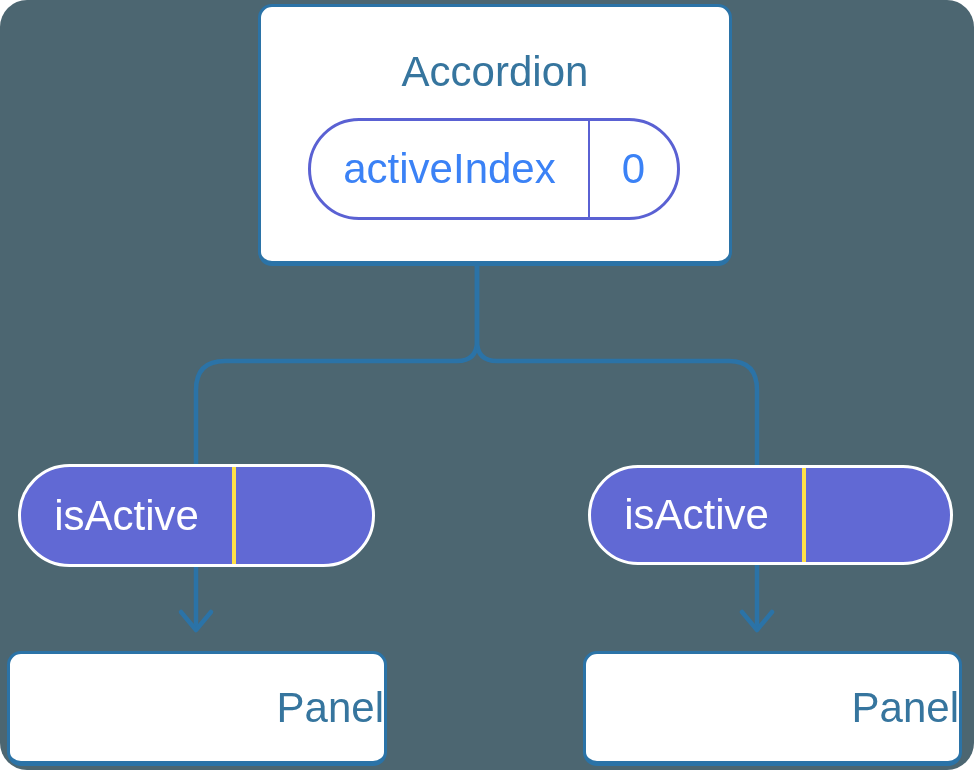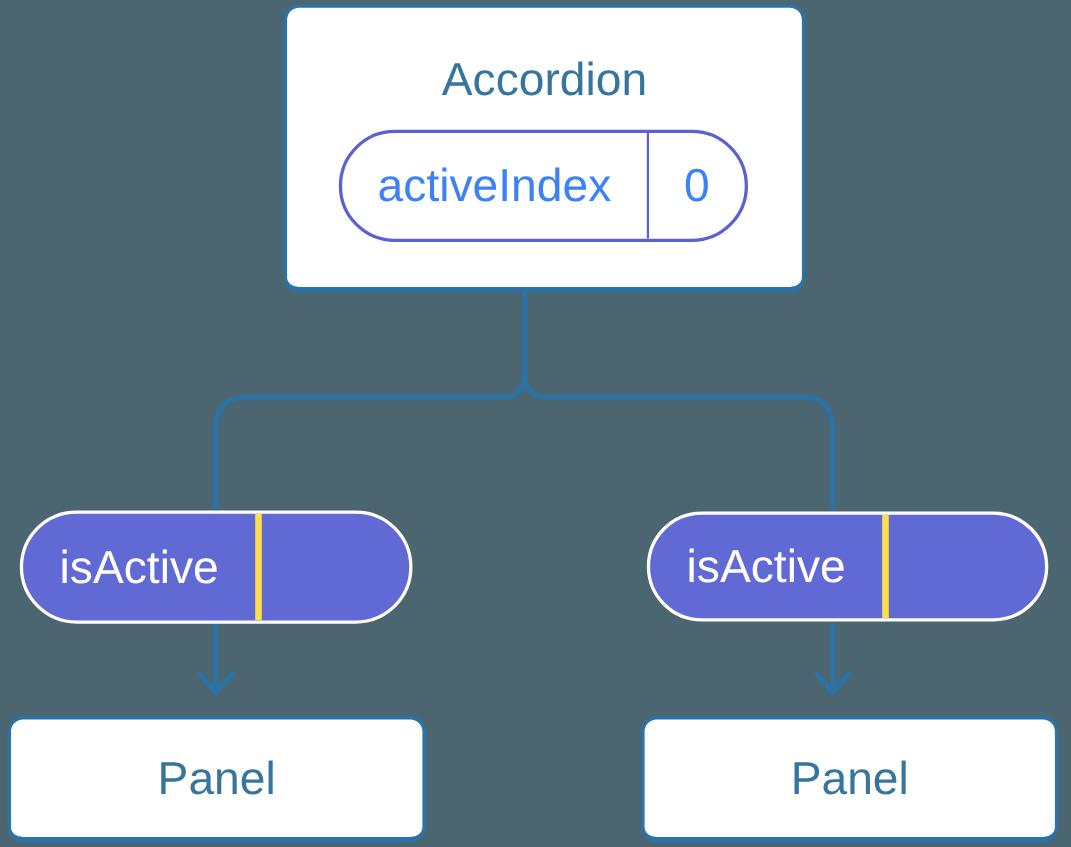--- a/index.html
+++ b/index.html
@@ -3,20 +3,21 @@
 <meta charset="utf-8">
 <style>
   html, body { margin: 0; padding: 0; }
   .canvas {
     position: relative;
     width: 974px;
     height: 770px;
     background: #4C6671;
     overflow: hidden;
     font-family: "Liberation Sans", sans-serif;
+    border-radius: 27px;
   }
   .connectors {
     position: absolute;
     left: 0; top: 0;
     width: 974px; height: 770px;
     z-index: 1;
   }
   .connectors path, .connectors polyline {
     fill: none;
     stroke: #2B73A7;
@@ -38,21 +39,21 @@
     position: absolute;
     z-index: 3;
     left: 258px; top: 50px; width: 474px;
     text-align: center;
     font-size: 42px;
     font-weight: 500;
     line-height: 44px;
     color: #36759E;
   }
   .panel { left: 7px; top: 651px; width: 380px; height: 115px;
-    display: flex; align-items: center; justify-content: center; }
+    display: flex; align-items: center; justify-content: flex-end; }
   .panel-right { left: 583px; width: 379px; }
   .panel-label {
     font-size: 42px;
     font-weight: 500;
     color: #36759E;
   }
   .pill {
     position: absolute;
     z-index: 3;
     box-sizing: border-box;
@@ -73,21 +74,21 @@
     border: 3px solid #5A61D3;
     color: #3b82f6;
   }
   .pill-state .pill-name  { width: 277px; border-right: 2px solid #5A61D3; }
   .pill-state .pill-value { flex: 1; }
   .pill-solid {
     background: #6169D4;
     border: 3px solid #FFFFFF;
     color: #FFFFFF;
   }
-  .pill-solid .pill-name  { width: 211px; border-right: 6px solid #fde047; text-align: right; }
+  .pill-solid .pill-name  { width: 211px; border-right: 4px solid #fde047; text-align: right; }
   .pill-solid .pill-value { flex: 1; }
   .pill-child-left  { left: 18px;  top: 464px; width: 357px; height: 103px; }
   .pill-child-right { left: 588px; top: 465px; width: 365px; height: 100px; }
 </style>
 </head>
 <body>
 
 <div class="canvas">
 
   <svg class="connectors" viewBox="0 0 974 770" xmlns="http://www.w3.org/2000/svg">

